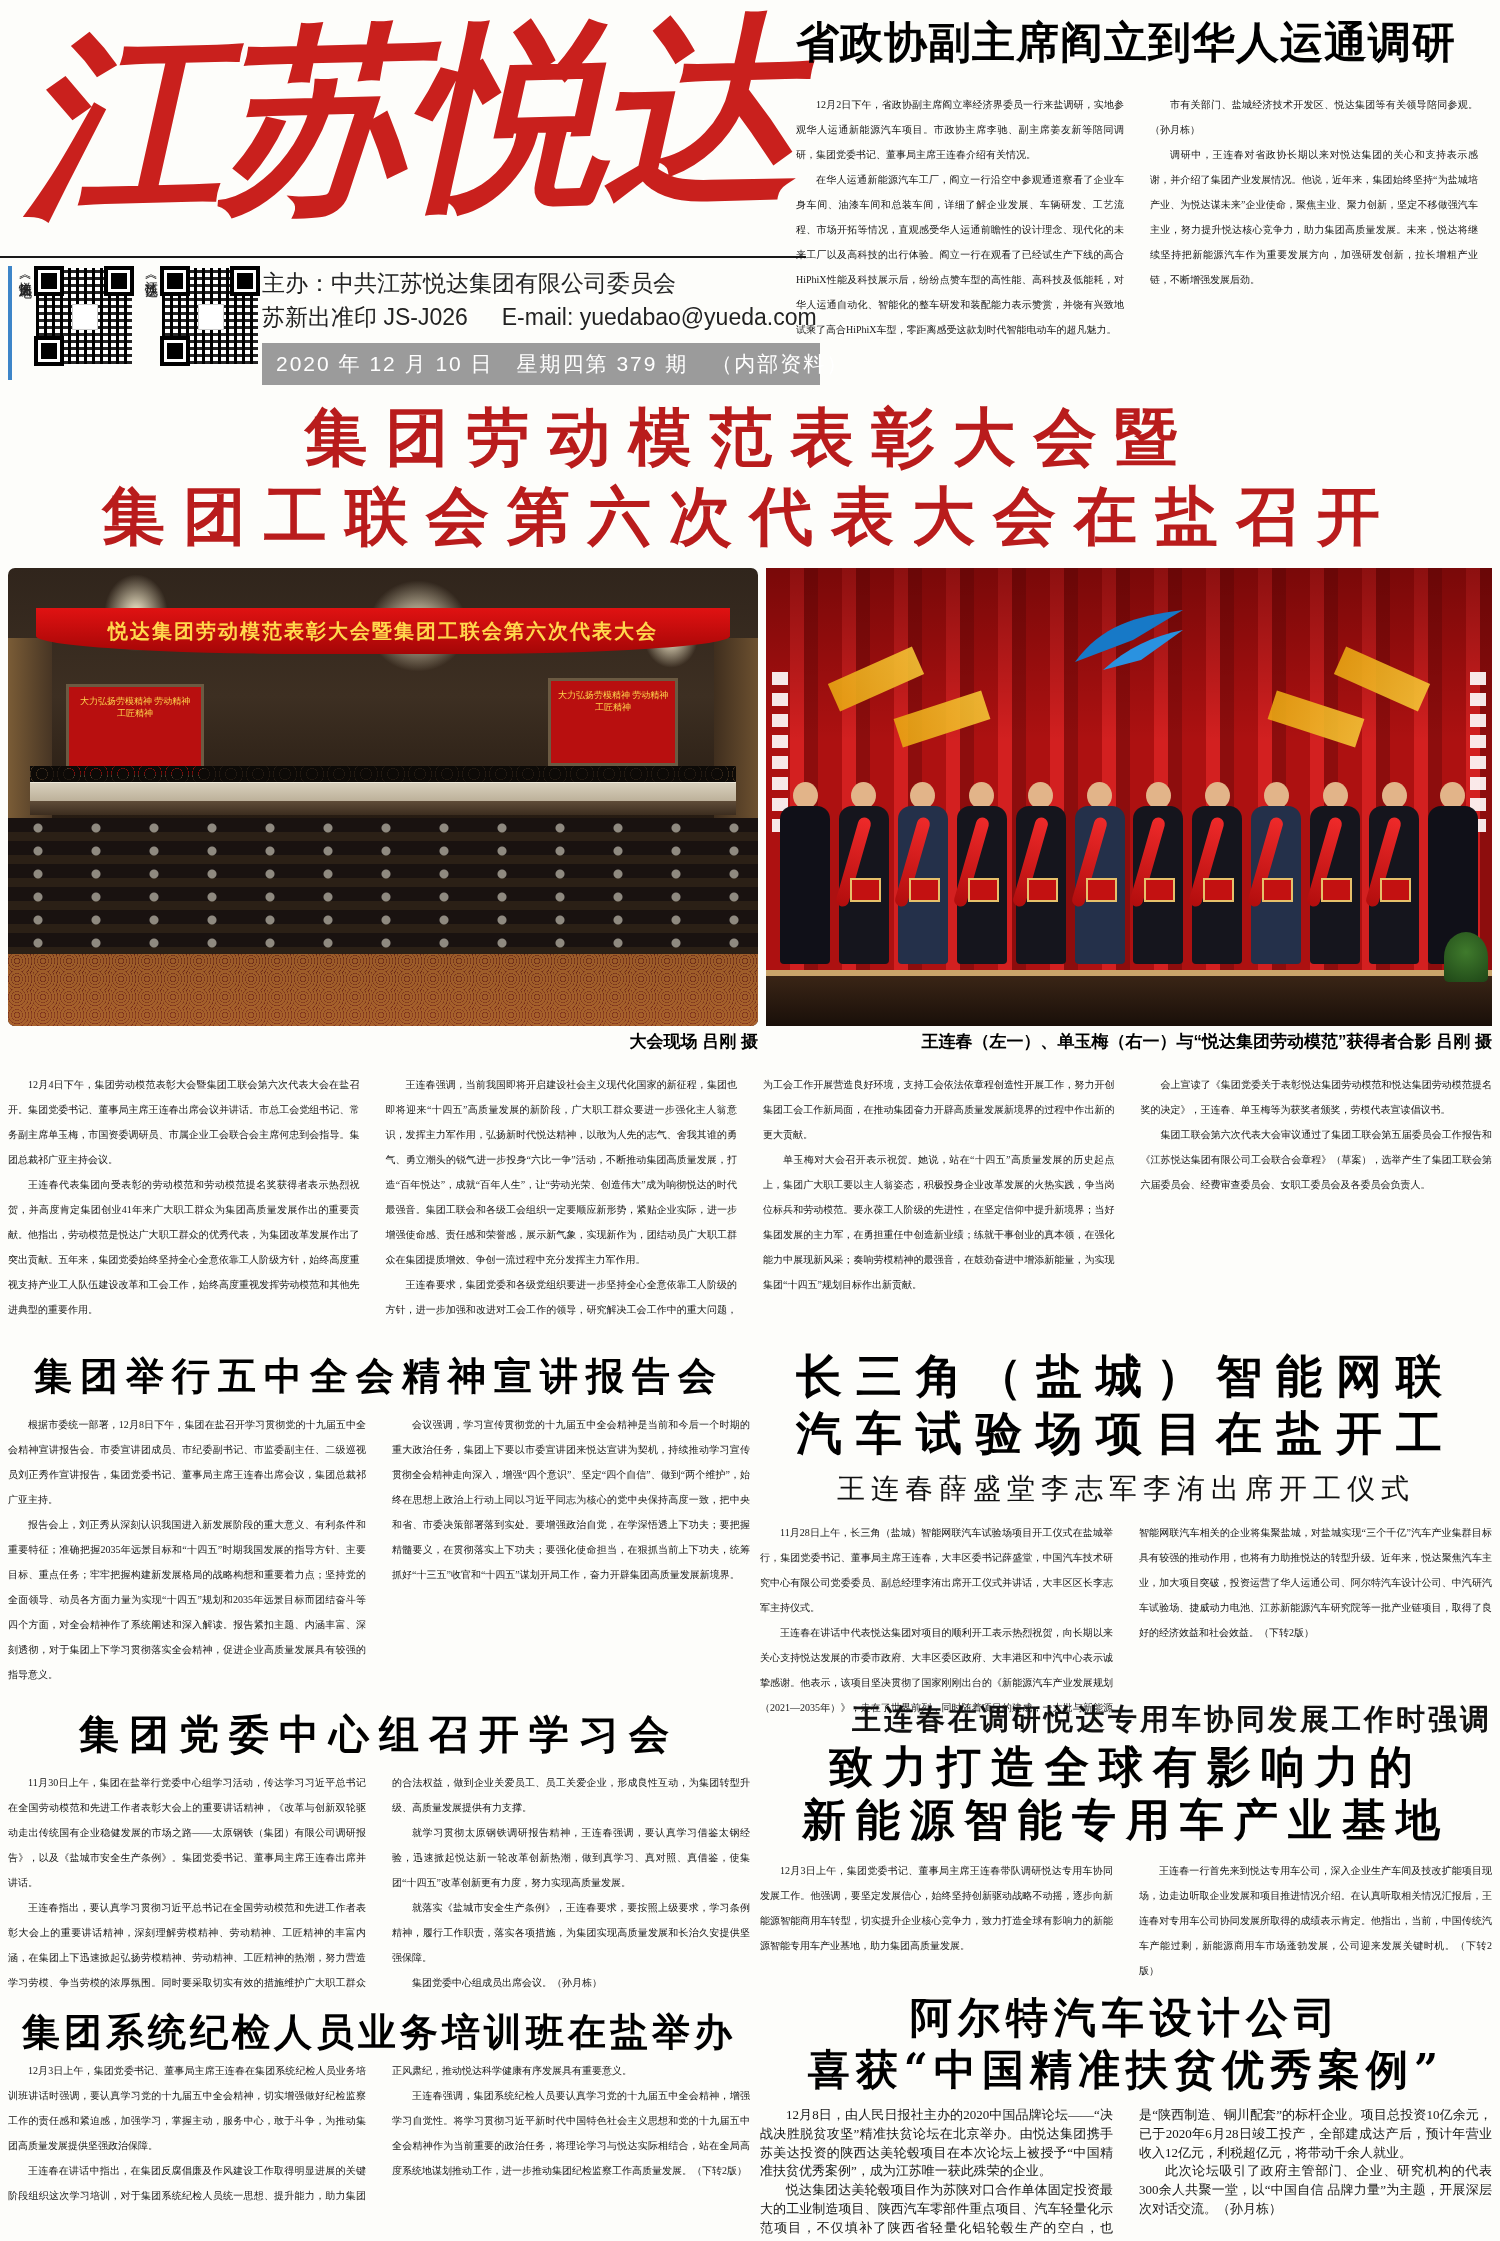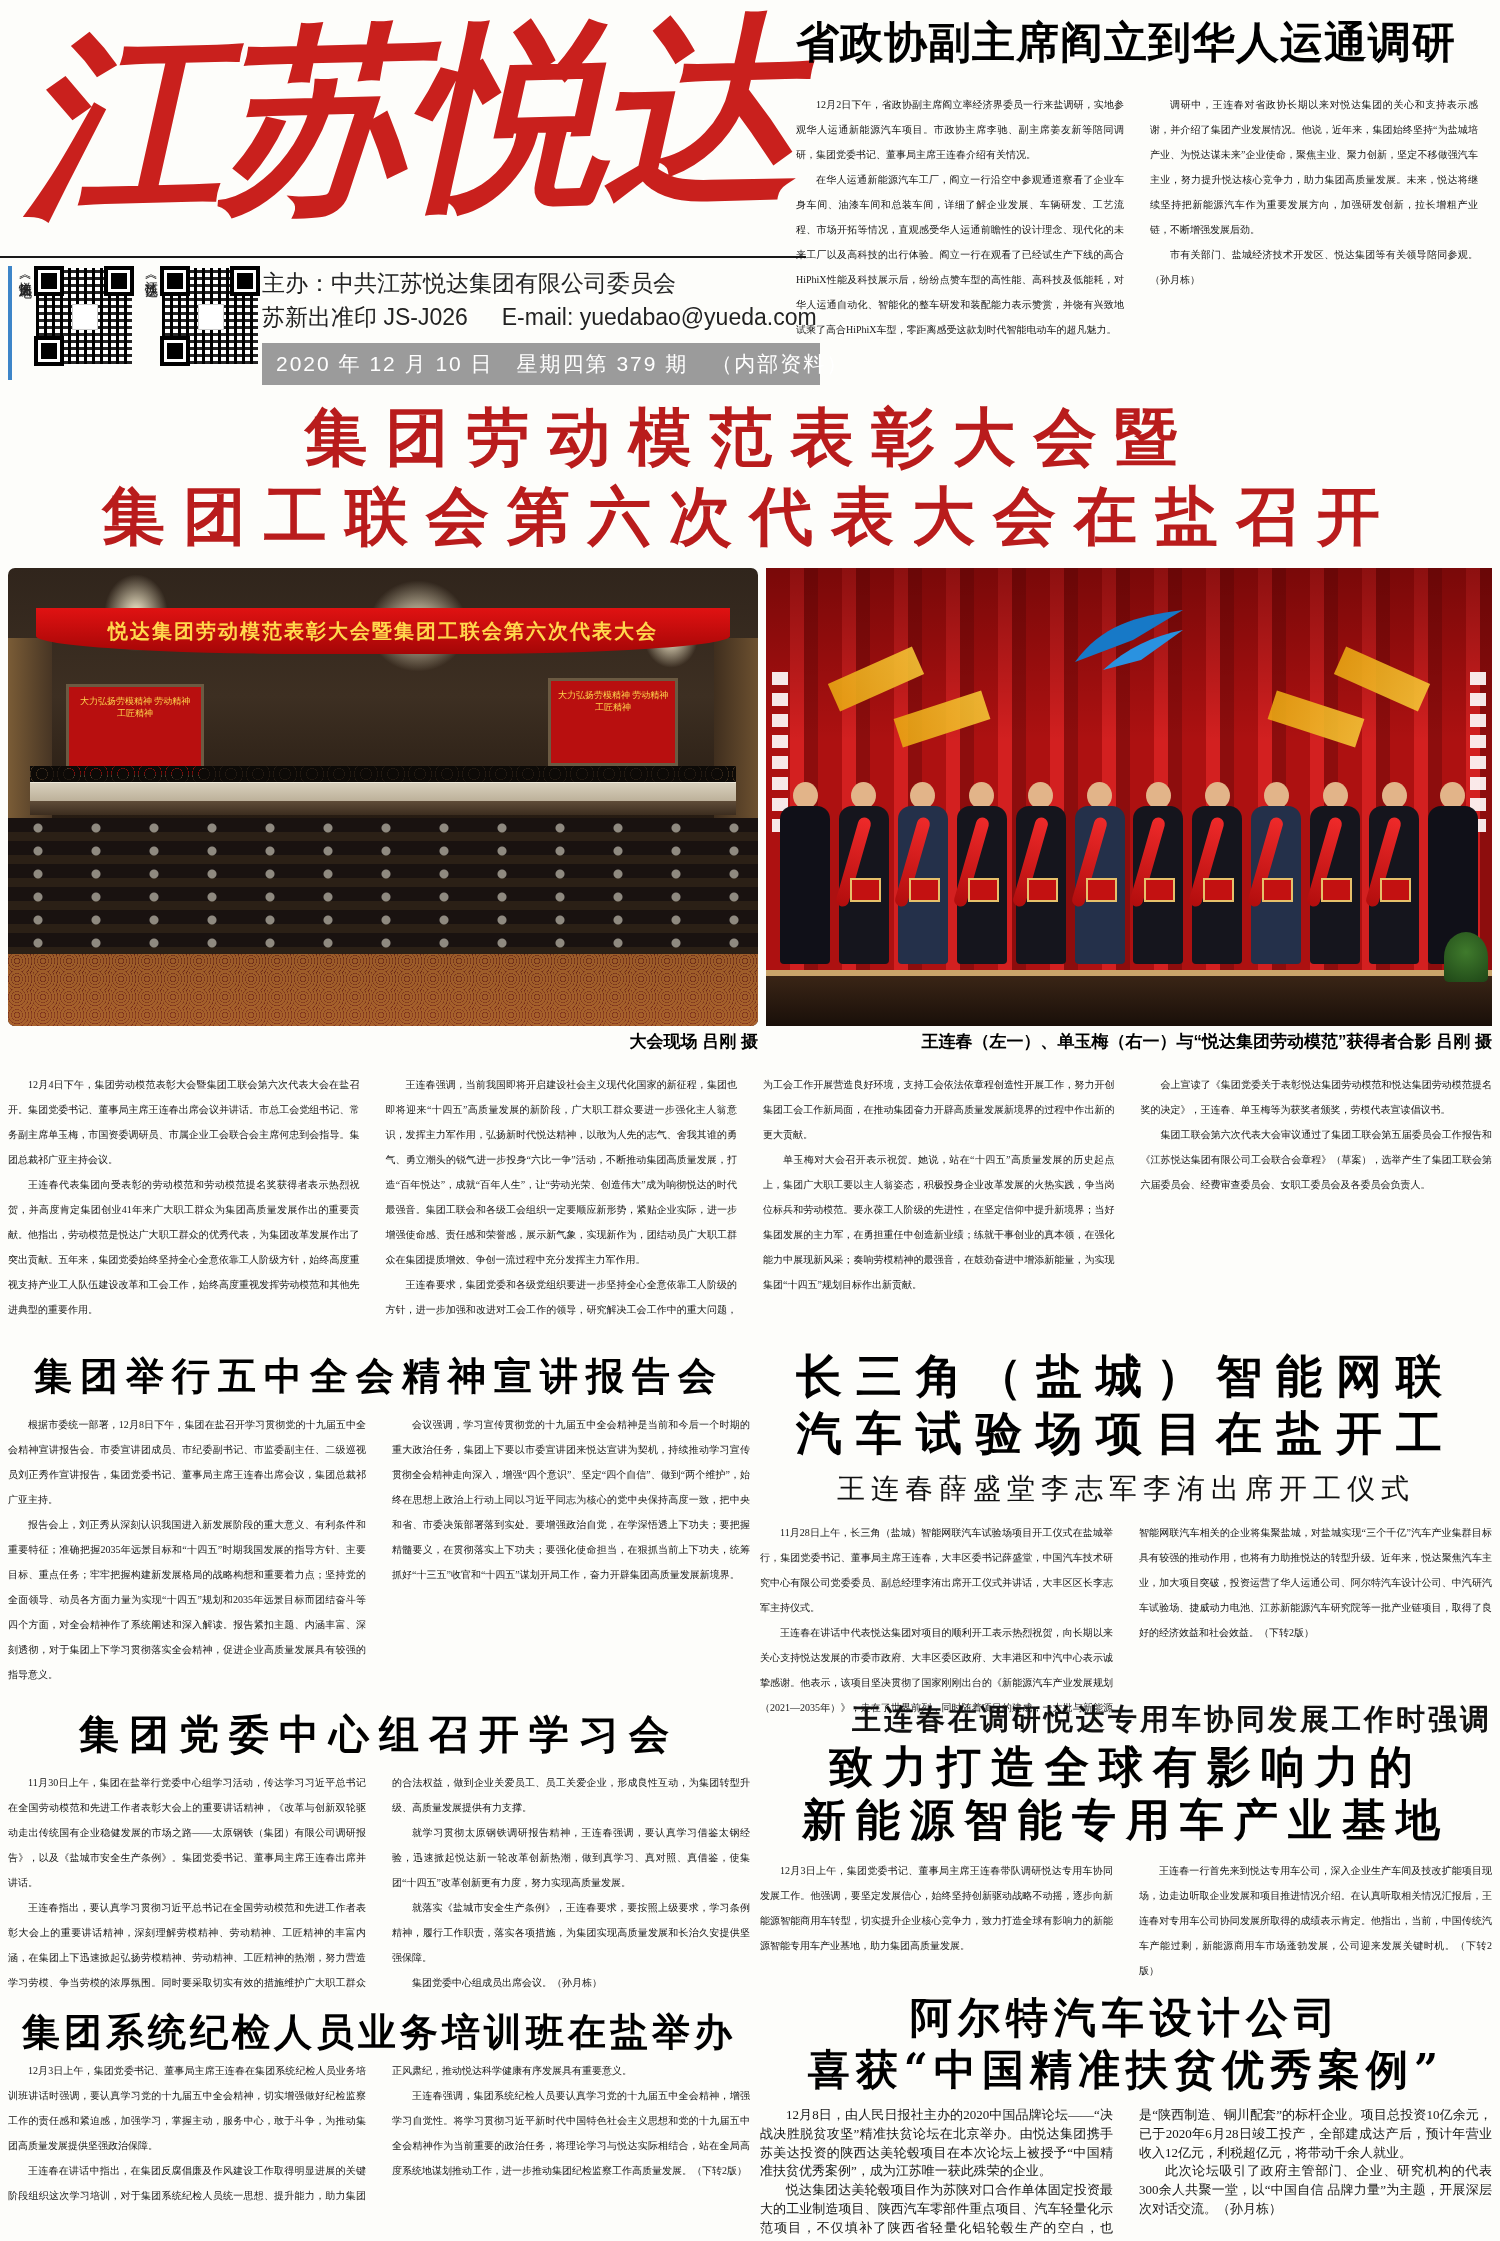--- a/index.html
+++ b/index.html
@@ -183,22 +183,22 @@
     <span>E-mail: yuedabao@yueda.com</span>
   </div>
   <div class="date-bar">2020 年 12 月 10 日　星期四第 379 期　（内部资料）</div>
 </div>
 
 <div class="abs tr-article">
   <div class="tr-title">省政协副主席阎立到华人运通调研</div>
   <div class="tr-body body-cols cols2">
       <p class="para">12月2日下午，省政协副主席阎立率经济界委员一行来盐调研，实地参观华人运通新能源汽车项目。市政协主席李驰、副主席姜友新等陪同调研，集团党委书记、董事局主席王连春介绍有关情况。</p>
       <p class="para">在华人运通新能源汽车工厂，阎立一行沿空中参观通道察看了企业车身车间、油漆车间和总装车间，详细了解企业发展、车辆研发、工艺流程、市场开拓等情况，直观感受华人运通前瞻性的设计理念、现代化的未来工厂以及高科技的出行体验。阎立一行在观看了已经试生产下线的高合HiPhiX性能及科技展示后，纷纷点赞车型的高性能、高科技及低能耗，对华人运通自动化、智能化的整车研发和装配能力表示赞赏，并饶有兴致地试乘了高合HiPhiX车型，零距离感受这款划时代智能电动车的超凡魅力。</p>
+      <p class="para">市有关部门、盐城经济技术开发区、悦达集团等有关领导陪同参观。（孙月栋）</p>
       <p class="para">调研中，王连春对省政协长期以来对悦达集团的关心和支持表示感谢，并介绍了集团产业发展情况。他说，近年来，集团始终坚持“为盐城培产业、为悦达谋未来”企业使命，聚焦主业、聚力创新，坚定不移做强汽车主业，努力提升悦达核心竞争力，助力集团高质量发展。未来，悦达将继续坚持把新能源汽车作为重要发展方向，加强研发创新，拉长增粗产业链，不断增强发展后劲。</p>
-      <p class="para">市有关部门、盐城经济技术开发区、悦达集团等有关领导陪同参观。（孙月栋）</p>
     </div>
 </div>
 
 <div class="abs lead-head">
   <div class="l1">集团劳动模范表彰大会暨</div>
   <div class="l2">集团工联会第六次代表大会在盐召开</div>
 </div>
 
 <div class="abs photo photo-left">
   <div class="chand" style="left:96px;top:6px;width:64px;height:78px;"></div>

